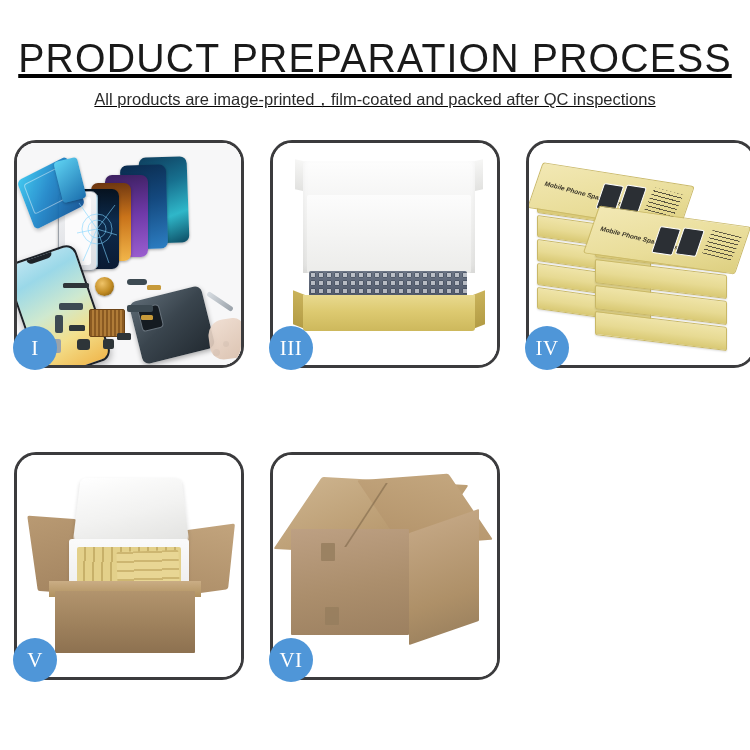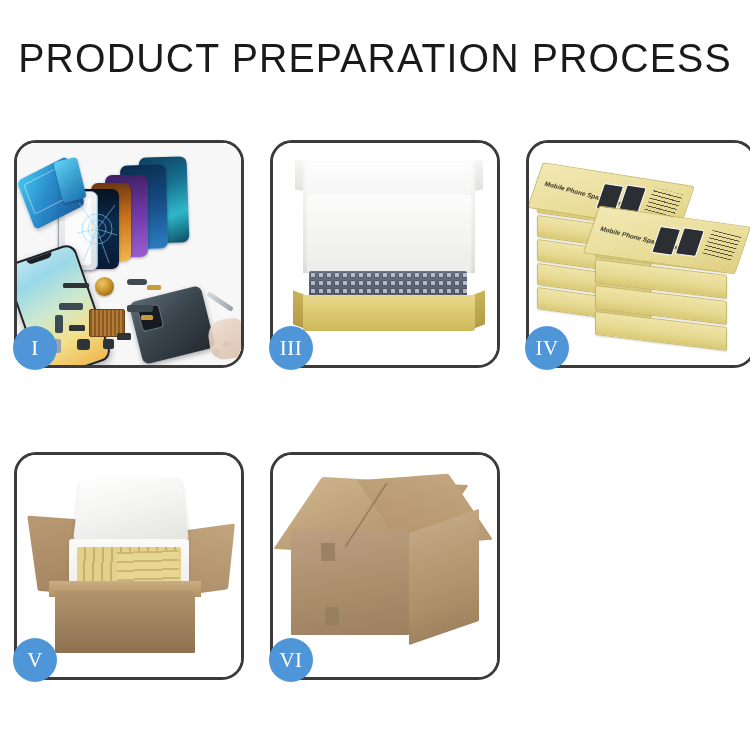--- a/index.html
+++ b/index.html
@@ -16,20 +16,21 @@
     font-family: "Liberation Sans", sans-serif;
   }
 
   
   #header {
     position: absolute;
     left: 0;
     top: 36px;
     width: 750px;
     text-align: center;
+    text-decoration: underline;
   }
   #title {
     font-family: "Liberation Sans", sans-serif;
     font-size: 40px;
     letter-spacing: 1.2px;
     color: #1a1a1a;
     font-weight: 400;
     line-height: 44px;
     transform: scaleX(0.98);
     white-space: nowrap;
@@ -414,20 +415,21 @@
     position:absolute; background: rgba(150,126,94,.85); border-radius:1px;
   }
 </style>
 </head>
 <body>
 
 <div id="page">
 
   <div id="header">
     <div id="title">PRODUCT PREPARATION PROCESS</div>
+    <div id="subtitle">All products are image-printed，film-coated and packed after QC inspections</div>
   </div>
 
   <div id="grid">
 
     <div class="card">
       <div class="card-inner">
         <div class="scene">
           <div class="p1-bg"></div>
 
           <div class="scr s-teal"></div>

